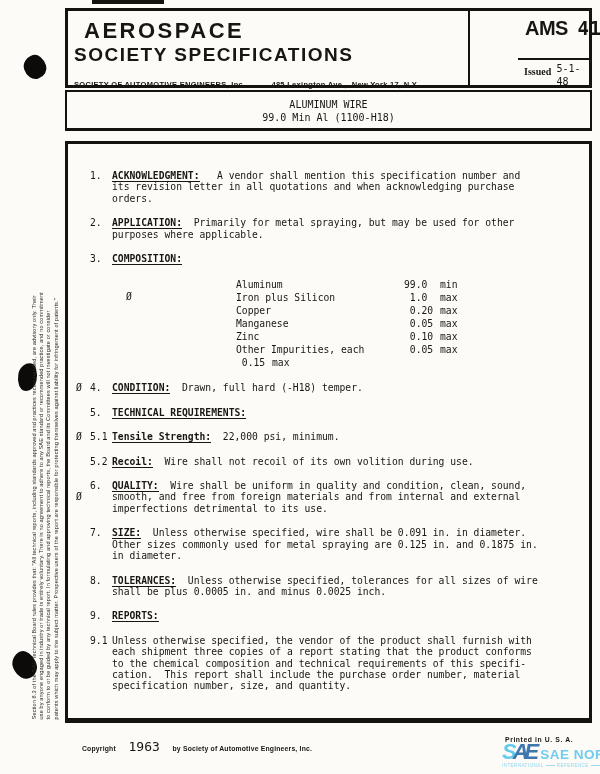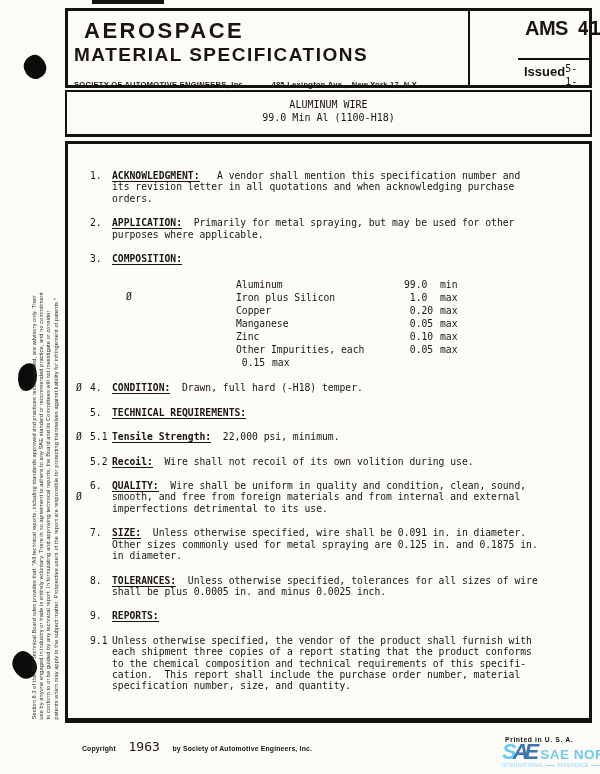--- a/index.html
+++ b/index.html
@@ -21,25 +21,25 @@
   .org1 { font-family:"Liberation Sans", sans-serif; font-weight:bold; font-size:22px; letter-spacing:2.5px; line-height:24px; }
   .org2 { font-family:"Liberation Sans", sans-serif; font-weight:bold; font-size:19px; letter-spacing:1.5px; line-height:22px; margin-left:-10px; margin-top:1px; }
   .soc-line { font-family:"Liberation Sans", sans-serif; font-weight:bold; font-size:7.5px; margin-left:-10px; margin-top:14px; letter-spacing:0.3px; white-space:pre; }
   .soc-line .addr { margin-left:26px; }
   .ams-row { padding:6px 0 0 7px; height:47px; white-space:nowrap; }
   .ams-label { font-family:"Liberation Sans", sans-serif; font-weight:bold; font-size:20px; letter-spacing:-0.5px; }
   .ams-num { font-size:19px; font-weight:bold; letter-spacing:0.5px; }
   .ams-rev { font-size:14px; font-weight:bold; }
   .dates { border-top:2px solid #15130f; padding:2px 6px 0 6px; }
   .date-row { display:flex; line-height:13px; }
-  .date-label { font-family:Liberation Sans, sans-serif; font-weight:bold; font-size:13px; width:44px; padding-top:3px; }
+  .date-label { font-family:Liberation Serif, serif; font-weight:bold; font-size:10px; width:44px; padding-top:3px; }
   .date-val { font-size:10px; }
 
   
-  #title-box { left:65px; top:90px; width:527px; height:47px; text-align:center; padding-top:7px; border-bottom-width:3px; }
+  #title-box { left:65px; top:90px; width:527px; height:41px; text-align:center; padding-top:7px; border-bottom-width:3px; }
   .title-line { font-size:10px; line-height:12.5px; white-space:pre; }
 
   
   #body-box { left:65px; top:141px; width:527px; height:582px; border-width:3px; border-bottom-width:5px; }
   #sections { position:relative; padding:26px 6px 0 8px; }
   .sec { display:flex; margin-bottom:13px; font-size:9.7px; line-height:11.4px; }
   .revcell { width:14px; flex:none; white-space:pre; }
   .numcell { width:22px; flex:none; white-space:pre; }
   .textcell { flex:1; }
   .sec-line { white-space:pre; }
@@ -88,21 +88,21 @@
 <div id="vmargin">
   <div class="vm-line">Section 8.3 of the SAE Technical Board rules provides that: "All technical reports, including standards approved and practices recommended, are advisory only. Their</div>
   <div class="vm-line">use by anyone engaged in industry or trade is entirely voluntary. There is no agreement to adhere to any SAE standard or recommended practice, and no commitment</div>
   <div class="vm-line">to conform to or be guided by any technical report. In formulating and approving technical reports, the Board and its Committees will not investigate or consider</div>
   <div class="vm-line">patents which may apply to the subject matter. Prospective users of the report are responsible for protecting themselves against liability for infringement of patents."</div>
 </div>
 
 <div id="header-box" class="box">
   <div class="hdr-left">
     <div class="org1">AEROSPACE</div>
-    <div class="org2">MATERIAL SPECIFICATIONS</div>
+    <div class="org2">SOCIETY SPECIFICATIONS</div>
     <div class="soc-line"><span>SOCIETY OF AUTOMOTIVE ENGINEERS, Inc.</span><span class="addr">485 Lexington Ave.,  New York 17, N.Y.</span></div>
   </div>
   <div class="hdr-right">
     <div class="ams-row">
       <span class="ams-label">AMS</span>
       <span class="ams-num">4180</span><span class="ams-rev">B</span>
     </div>
     <div class="dates">
       <div class="date-row">
         <span class="date-label">Issued</span>

